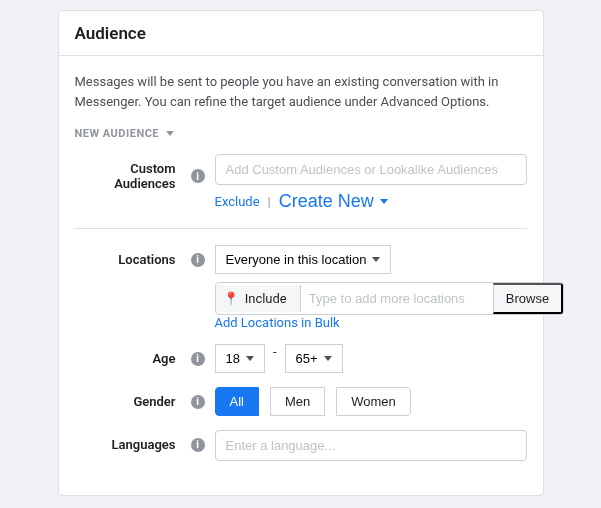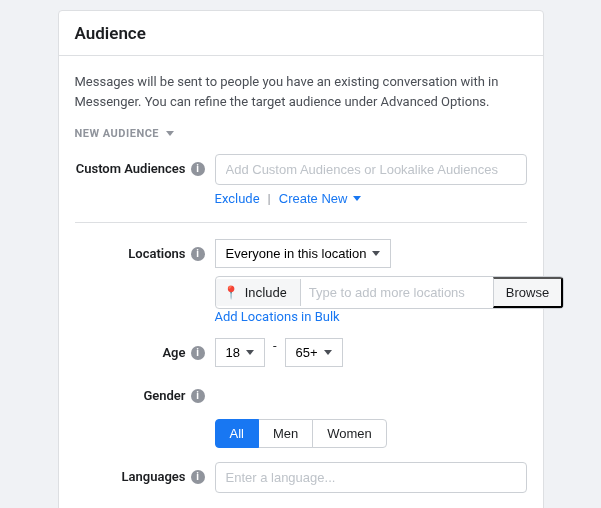--- a/index.html
+++ b/index.html
@@ -64,21 +64,21 @@
     .form-row {
       display: flex;
       align-items: flex-start;
       margin-bottom: 14px;
     }
     .form-label {
       width: 130px;
       min-width: 130px;
       display: flex;
       align-items: center;
-      gap: 5px;
+      gap: 15px;
       font-size: 13px;
       font-weight: 600;
       color: #1c1e21;
       padding-top: 7px;
       text-align: right;
       justify-content: flex-end;
     }
     .info-icon {
       display: inline-flex;
       align-items: center;
@@ -125,21 +125,21 @@
     .link-separator {
       color: #90949c;
       margin: 0 8px;
       font-size: 13px;
     }
     .create-new-btn {
       display: inline-flex;
       align-items: center;
       gap: 4px;
       color: #1877f2;
-      font-size: 13px;
+      font-size: 18px;
       cursor: pointer;
       background: none;
       border: none;
       padding: 0;
     }
     .dropdown-btn {
       display: inline-flex;
       align-items: center;
       gap: 6px;
       padding: 6px 10px;
@@ -213,22 +213,21 @@
       display: flex;
       align-items: flex-start;
       gap: 8px;
     }
     .age-dash {
       font-size: 13px;
       color: #1c1e21;
     }
     .gender-btn-group {
       display: flex;
-      gap: 0;
-      margin-top: 38px;
+      gap: 12px;
     }
     .gender-btn {
       padding: 6px 14px;
       border: 1px solid #ccd0d5;
       background: #fff;
       font-size: 13px;
       color: #1c1e21;
       cursor: pointer;
       margin-right: -1px;
     }

